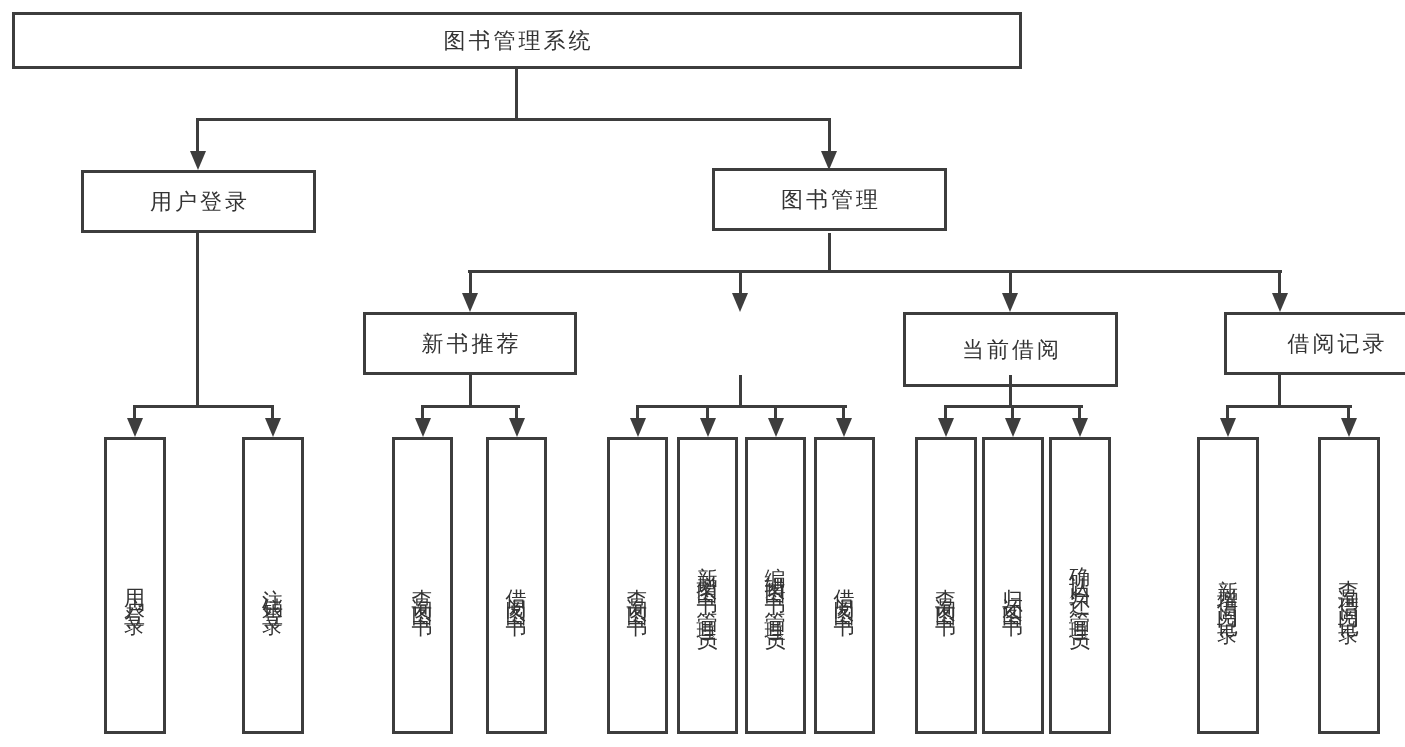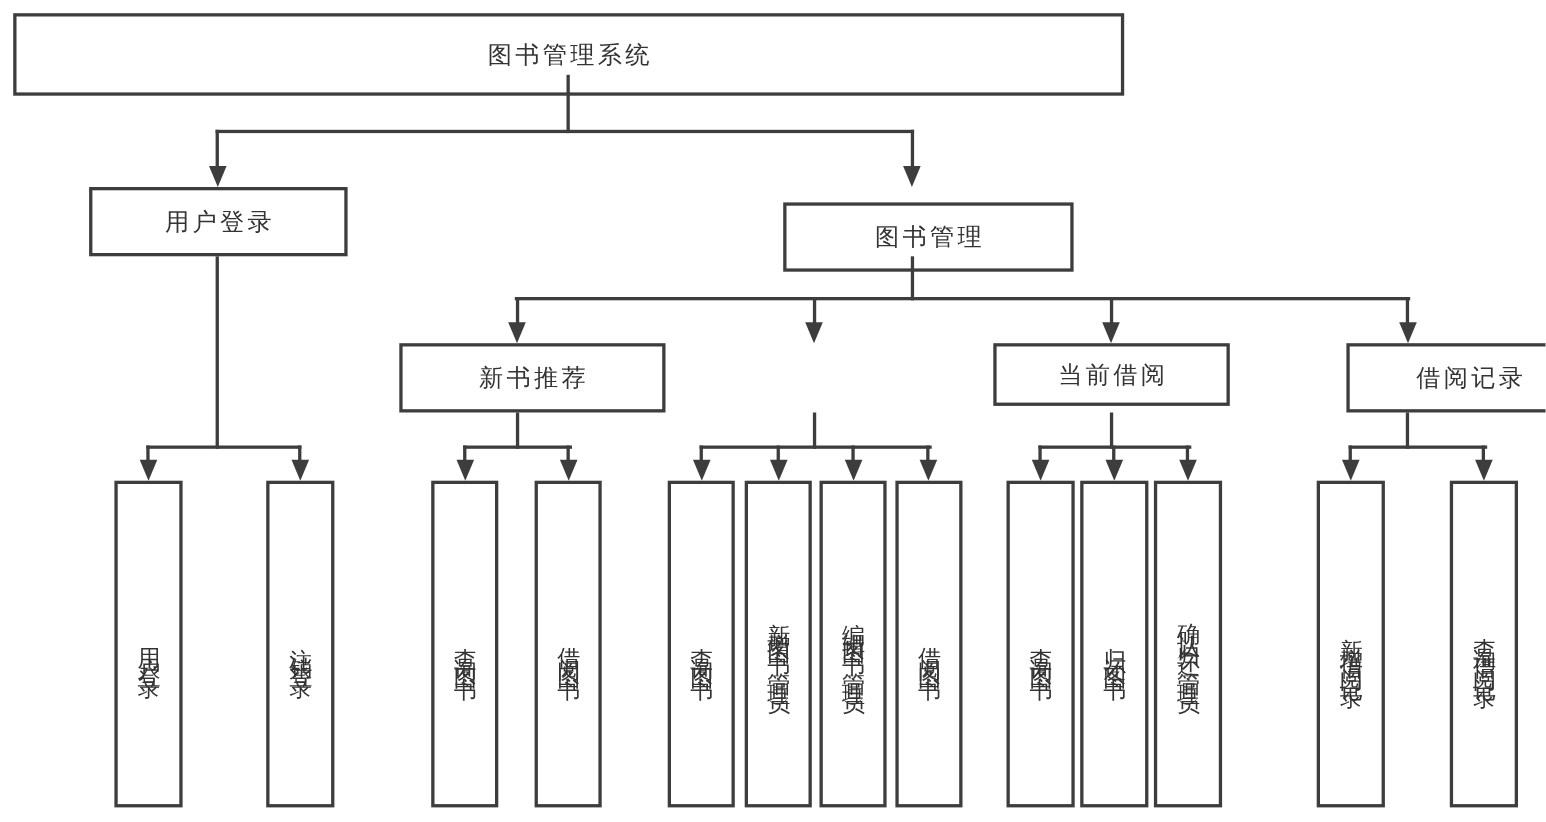--- a/index.html
+++ b/index.html
@@ -50,35 +50,35 @@
     position: absolute; right: 8px; bottom: 5px;
     font-size: 19px; color: var(--watermark);
     letter-spacing: 1px; white-space: nowrap;
   }
 </style>
 </head>
 <body>
 
 <div class="canvas">
 
-  <div class="box hnode" style="left:12px; top:12px; width:1010px; height:75px;">
+  <div class="box hnode" style="left:12px; top:12px; width:1010px; height:57px;">
     <span class="label">图书管理系统</span>
   </div>
 
   <div class="vline" style="left:515px; top:68px; height:53px;"></div>
   <div class="hline" style="left:196px; top:118px; width:635px;"></div>
   <div class="vline" style="left:196px; top:118px; height:34px;"></div>
   <div class="vline" style="left:828px; top:118px; height:34px;"></div>
   <div class="arrow" style="left:190px; top:151px;"></div>
   <div class="arrow" style="left:821px; top:151px;"></div>
 
   <div class="box hnode" style="left:81px; top:170px; width:235px; height:63px;">
     <span class="label">用户登录</span>
   </div>
-  <div class="box hnode" style="left:712px; top:184px; width:264px; height:63px;">
+  <div class="box hnode" style="left:712px; top:168px; width:235px; height:63px;">
     <span class="label">图书管理</span>
   </div>
 
   <div class="vline" style="left:196px; top:233px; height:175px;"></div>
   <div class="hline" style="left:133px; top:405px; width:141px;"></div>
   <div class="vline" style="left:133px; top:405px; height:14px;"></div>
   <div class="vline" style="left:271px; top:405px; height:14px;"></div>
   <div class="arrow" style="left:127px; top:418px;"></div>
   <div class="arrow" style="left:265px; top:418px;"></div>
 
@@ -86,24 +86,24 @@
   <div class="hline" style="left:468px; top:270px; width:814px;"></div>
   <div class="vline" style="left:469px; top:270px; height:24px;"></div>
   <div class="vline" style="left:739px; top:270px; height:24px;"></div>
   <div class="vline" style="left:1009px; top:270px; height:24px;"></div>
   <div class="vline" style="left:1278px; top:270px; height:24px;"></div>
   <div class="arrow" style="left:462px; top:293px;"></div>
   <div class="arrow" style="left:732px; top:293px;"></div>
   <div class="arrow" style="left:1002px; top:293px;"></div>
   <div class="arrow" style="left:1272px; top:293px;"></div>
 
-  <div class="box hnode" style="left:363px; top:312px; width:242px; height:63px;">
+  <div class="box hnode" style="left:363px; top:312px; width:214px; height:63px;">
     <span class="label">新书推荐</span>
   </div>
-  <div class="box hnode" style="left:903px; top:312px; width:215px; height:57px;">
+  <div class="box hnode" style="left:903px; top:312px; width:215px; height:75px;">
     <span class="label">当前借阅</span>
   </div>
   <div class="box hnode" style="left:1224px; top:312px; width:224px; height:63px;">
     <span class="label">借阅记录</span>
   </div>
 
   <div class="vline" style="left:469px; top:375px; height:33px;"></div>
   <div class="hline" style="left:421px; top:405px; width:99px;"></div>
   <div class="vline" style="left:421px; top:405px; height:14px;"></div>
   <div class="vline" style="left:515px; top:405px; height:14px;"></div>

